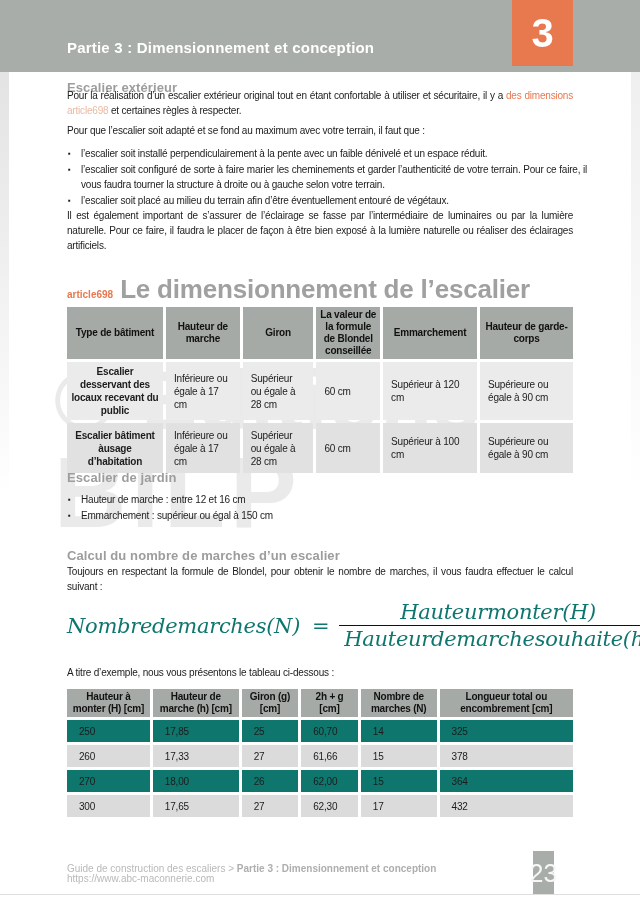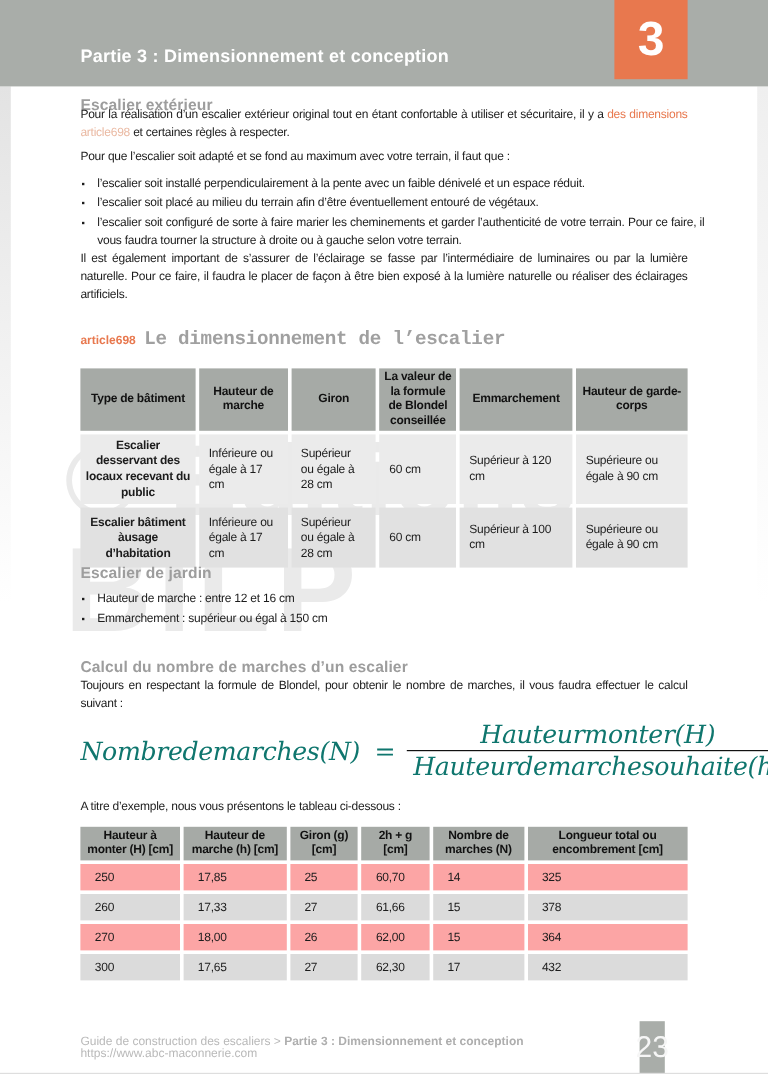--- a/index.html
+++ b/index.html
@@ -23,37 +23,37 @@
   .h-gray{color:#9d9d9d;font-weight:bold;font-size:13px;letter-spacing:.1px;}
   .body-text{font-size:10px;line-height:15px;color:#1c1c1c;text-align:justify;letter-spacing:-.2px;}
   .orange{color:#e8784e;}
   .pale-orange{color:#eab9a2;}
   ul.bullets{list-style:none;margin:0;padding:0 0 0 14px;}
   ul.bullets li{position:relative;font-size:10px;line-height:15px;color:#1c1c1c;letter-spacing:-.2px;margin-bottom:1px;text-align:justify;}
   ul.bullets li::before{content:"▪";position:absolute;left:-13px;top:0;font-size:8px;color:#1c1c1c;}
   
   .big-heading{display:flex;align-items:baseline;gap:7px;white-space:nowrap;}
   .big-heading .ref{font-size:10px;font-weight:bold;color:#e8784e;}
-  .big-heading .txt{font-size:16px;font-weight:bold;color:#a0a0a0;letter-spacing:-.2px;font-family:Liberation Mono, monospace;}
+  .big-heading .txt{font-size:26px;font-weight:bold;color:#a0a0a0;letter-spacing:-.2px;}
   
   table.grid{border-collapse:separate;border-spacing:3px;table-layout:fixed;width:512px;margin-left:-3px;}
   table.grid th{background:#a6aaa6;color:#111;font-size:10px;font-weight:bold;text-align:center;vertical-align:middle;
     padding:2px 3px;line-height:12px;letter-spacing:-.2px;}
   table.grid td{font-size:10px;color:#1c1c1c;vertical-align:middle;padding:3px 8px;line-height:13px;letter-spacing:-.2px;}
   table.grid .ct{position:relative;z-index:2;display:inline-block;}
   
   #t1 th{height:39px;}
   #t1 td{height:44px;}
   #t1 tr.r1 td{background:#ebebeb;}
   #t1 tr.r2 td{background:#e1e1e1;}
   #t1 td.c1{font-weight:bold;text-align:center;padding:3px 4px;}
   
   #t2 th{height:24px;}
   #t2 td{height:16px;padding:3px 12px;}
-  #t2 tr.odd td{background:#fca5a5;}
+  #t2 tr.odd td{background:#0f766e;}
   #t2 tr.even td{background:#dbdbdb;}
   
   .formula{display:flex;align-items:center;font-family:"DejaVu Serif",serif;font-style:italic;
     font-size:21px;color:#0f766e;letter-spacing:-.3px;}
   .formula .eq{margin-left:12px;}
   .frac{flex:1;display:flex;flex-direction:column;align-items:center;margin-left:10px;}
   .frac .den{border-top:1.4px solid #111;padding:1px 5px 0 5px;}
   .frac .num{padding:0 5px 1px 5px;}
   
   .wm{position:absolute;z-index:1;color:#eaeaea;font-weight:bold;pointer-events:none;white-space:nowrap;line-height:1;}
@@ -83,22 +83,22 @@
 </div>
 
 <div class="blk h-gray" style="top:80px;">Escalier extérieur</div>
 
 <p class="blk body-text" style="top:88px;margin:0;"><span>Pour la réalisation d’un escalier extérieur original tout en étant confortable à utiliser et sécuritaire, il y a </span><span class="orange">des dimensions</span><span class="pale-orange"> article698</span><span> et certaines règles à respecter.</span></p>
 
 <p class="blk body-text" style="top:123px;margin:0;">Pour que l’escalier soit adapté et se fond au maximum avec votre terrain, il faut que :</p>
 
 <ul class="bullets blk" style="top:146px;">
   <li>l’escalier soit installé perpendiculairement à la pente avec un faible dénivelé et un espace réduit.</li>
+  <li>l’escalier soit configuré de sorte à faire marier les cheminements et garder l’authenticité de votre terrain. Pour ce faire, il vous faudra tourner la structure à droite ou à gauche selon votre terrain.</li>
   <li>l’escalier soit placé au milieu du terrain afin d’être éventuellement entouré de végétaux.</li>
-  <li>l’escalier soit configuré de sorte à faire marier les cheminements et garder l’authenticité de votre terrain. Pour ce faire, il vous faudra tourner la structure à droite ou à gauche selon votre terrain.</li>
 </ul>
 
 <p class="blk body-text" style="top:208px;margin:0;">Il est également important de s’assurer de l’éclairage se fasse par l’intermédiaire de luminaires ou par la lumière naturelle. Pour ce faire, il faudra le placer de façon à être bien exposé à la lumière naturelle ou réaliser des éclairages artificiels.</p>
 
 <div class="blk big-heading" style="top:274px;">
   <span class="ref">article698</span>
   <span class="txt">Le dimensionnement de l’escalier</span>
 </div>
 
 <div class="blk" style="top:304px;">

